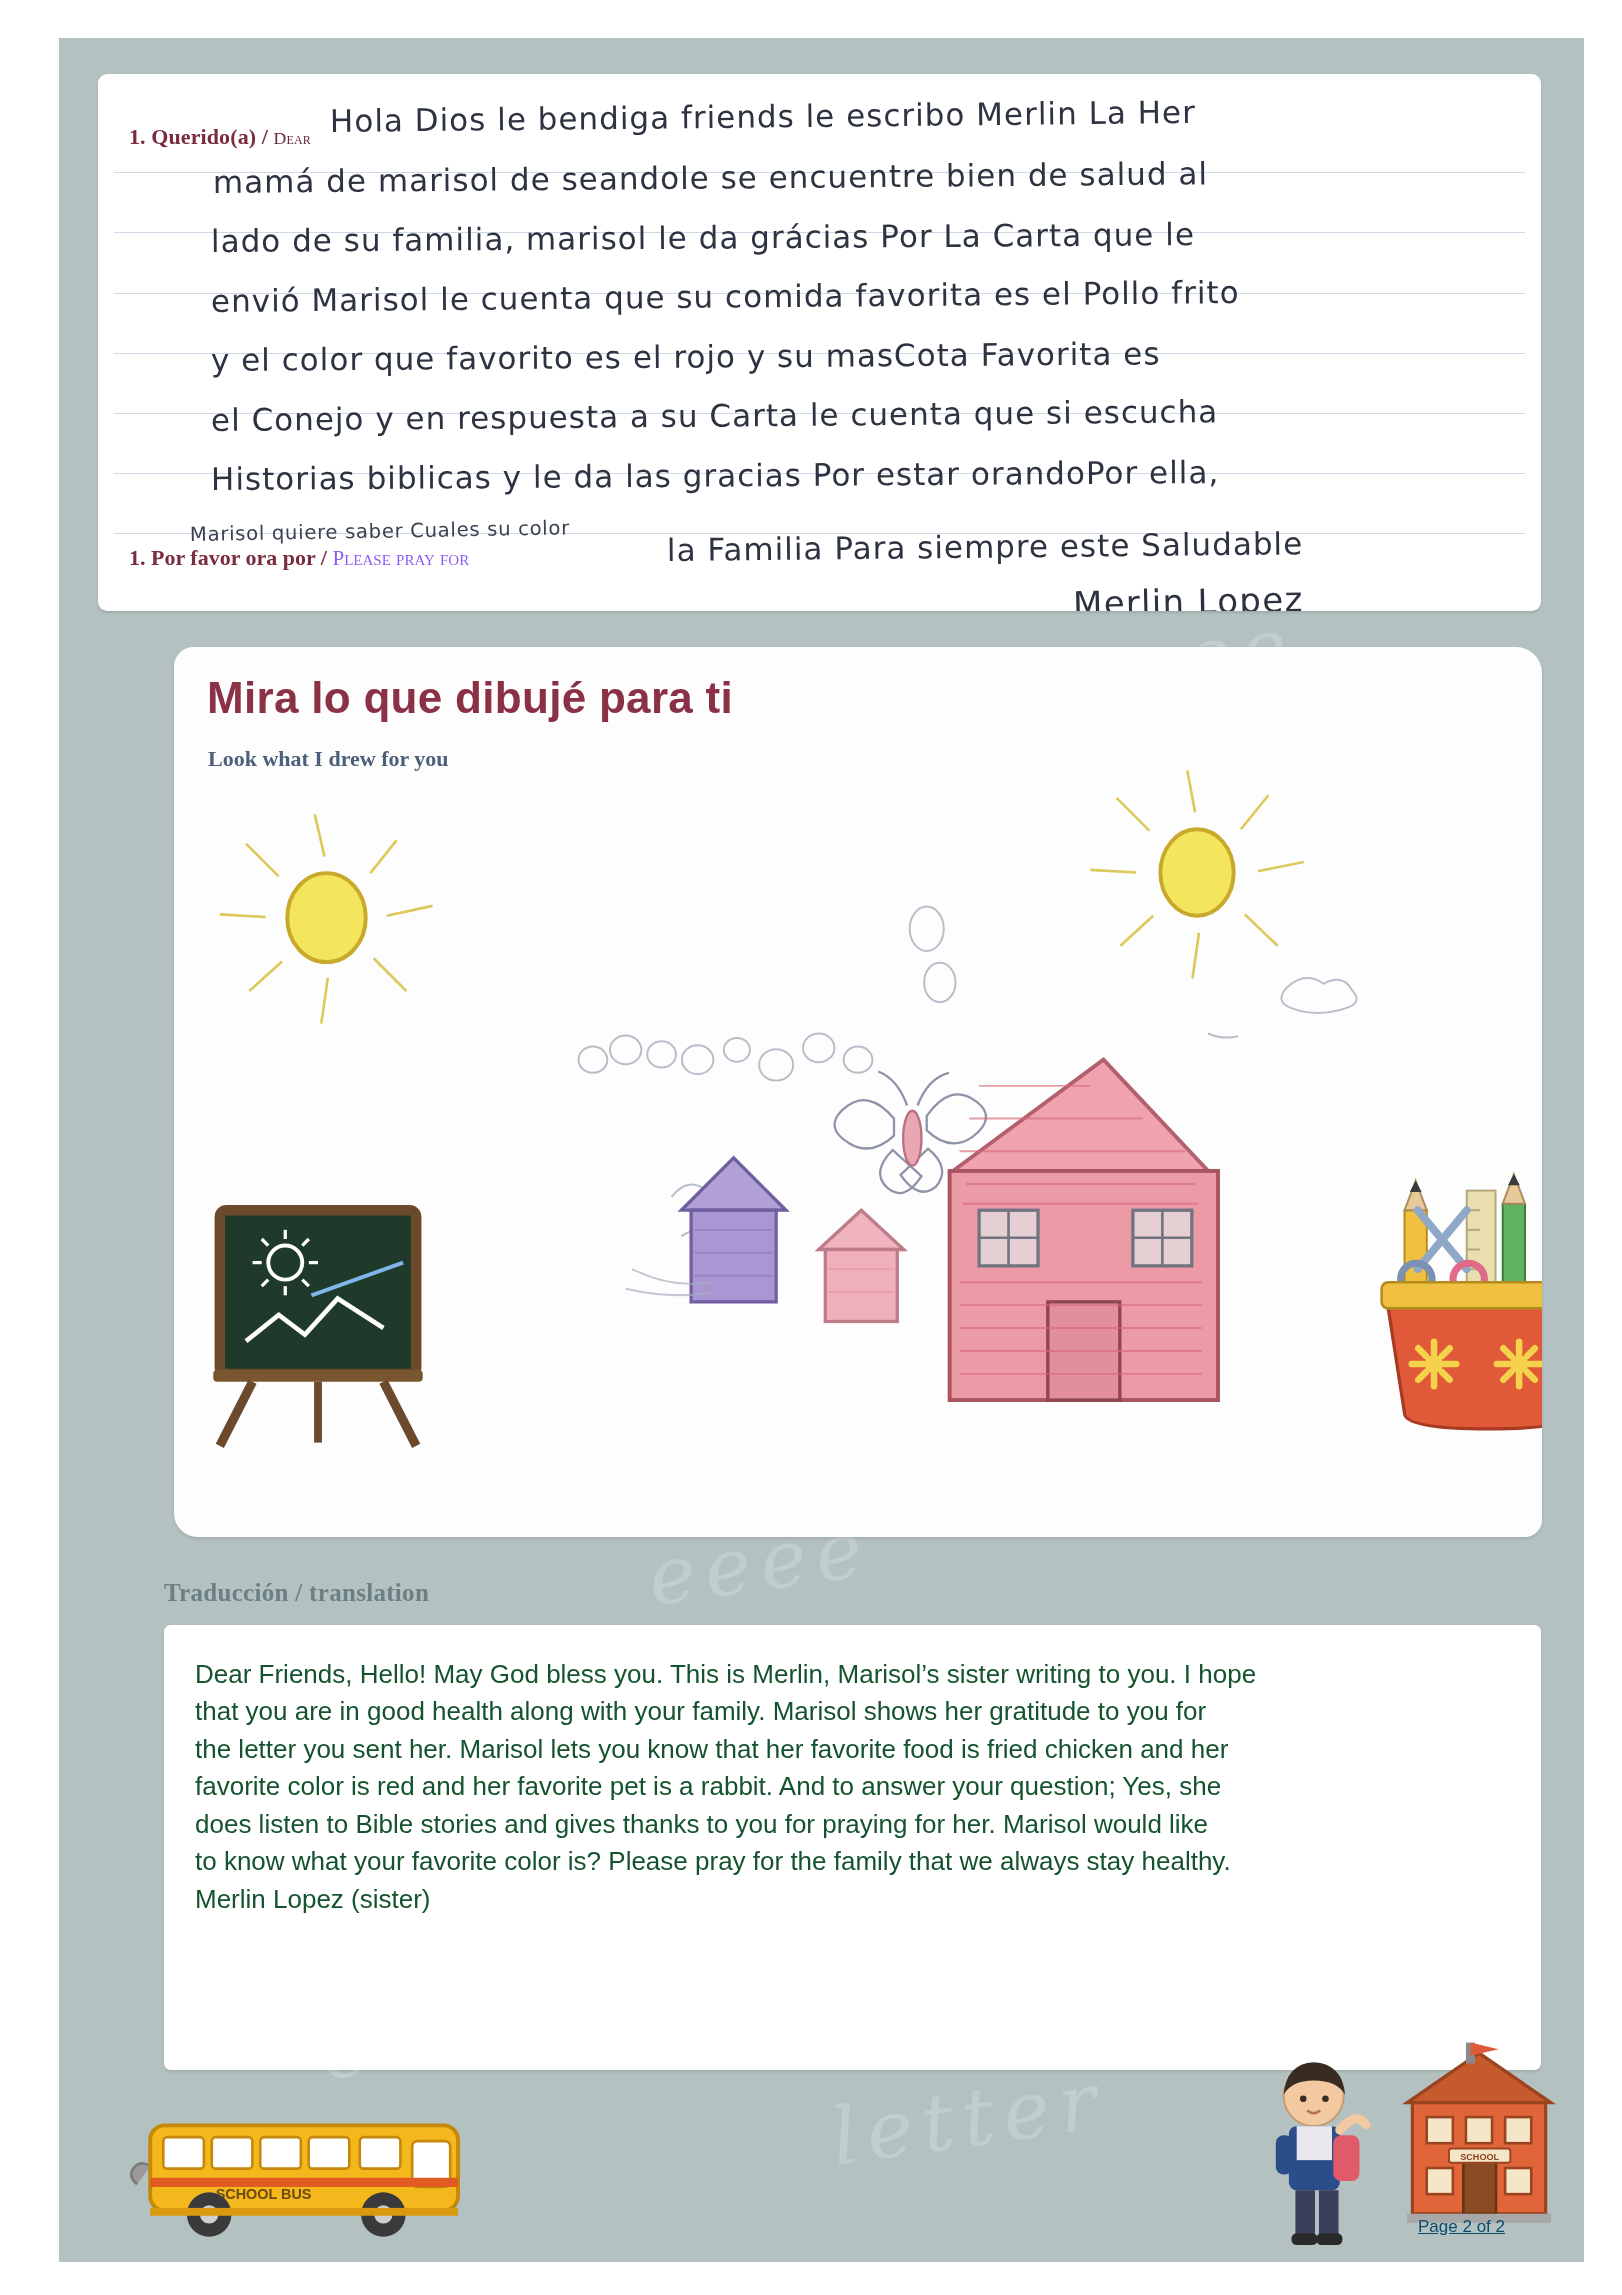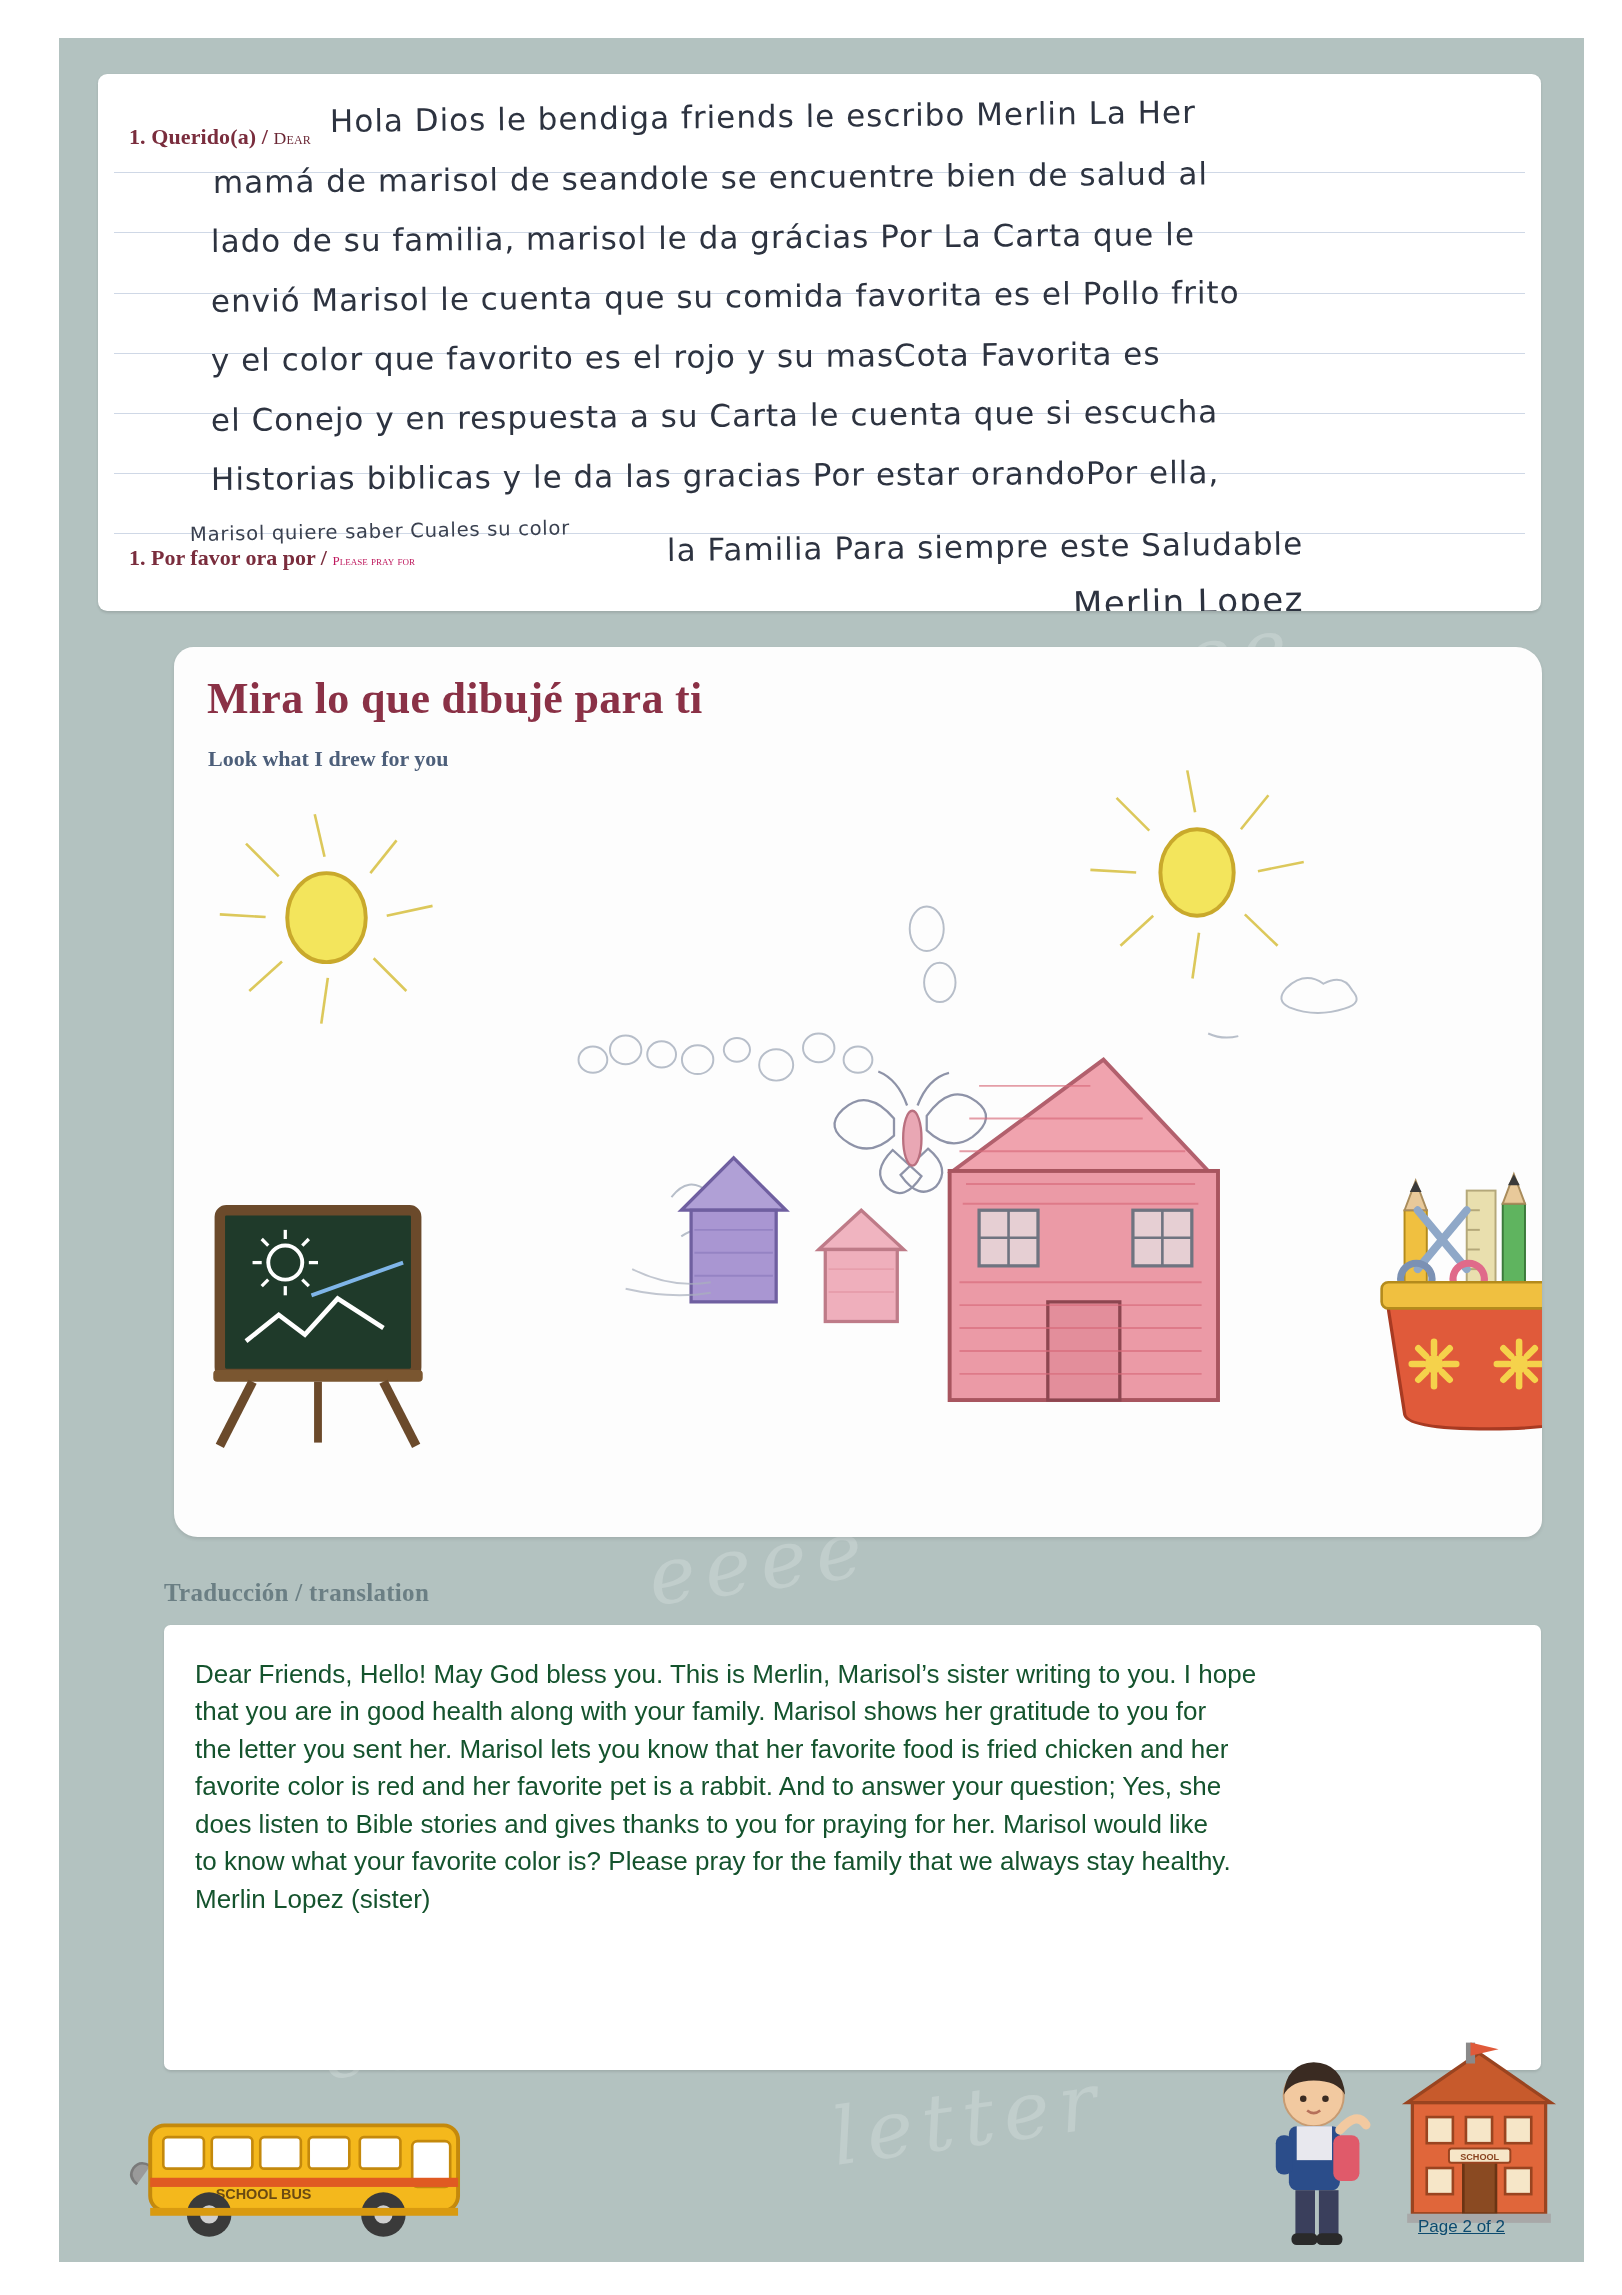--- a/index.html
+++ b/index.html
@@ -89,22 +89,22 @@
   .prompt2 {
     position: absolute;
     left: 31px;
     top: 471px;
     font-family: "Liberation Serif", serif;
     font-size: 22px;
     color: #7a2d3d;
     font-weight: bold;
   }
   .prompt2 .en {
-    font-size: 13px;
-    color: #be185d;
+    font-size: 21px;
+    color: #8b5cf6;
     font-weight: normal;
     font-variant: small-caps;
   }
   .hand {
     position: absolute;
     font-family: "DejaVu Sans", sans-serif;
     color: #2d3340;
     white-space: nowrap;
     transform-origin: left center;
   }
@@ -132,21 +132,21 @@
     width: 1368px;
     height: 890px;
     background: #fdfdfd;
     border-radius: 19.6px 26px 17px 23.6px;
     box-shadow: 0 2px 3.9px rgba(0,0,0,0.10);
   }
   .draw-title {
     position: absolute;
     left: 33px;
     top: 26px;
-    font-family: Liberation Serif, serif;
+    font-family: Liberation Sans, sans-serif;
     font-size: 44px;
     font-weight: bold;
     color: #8a3146;
     letter-spacing: 0.3px;
   }
   .draw-sub {
     position: absolute;
     left: 34px;
     top: 84px;
     font-family: "Liberation Serif", serif;

